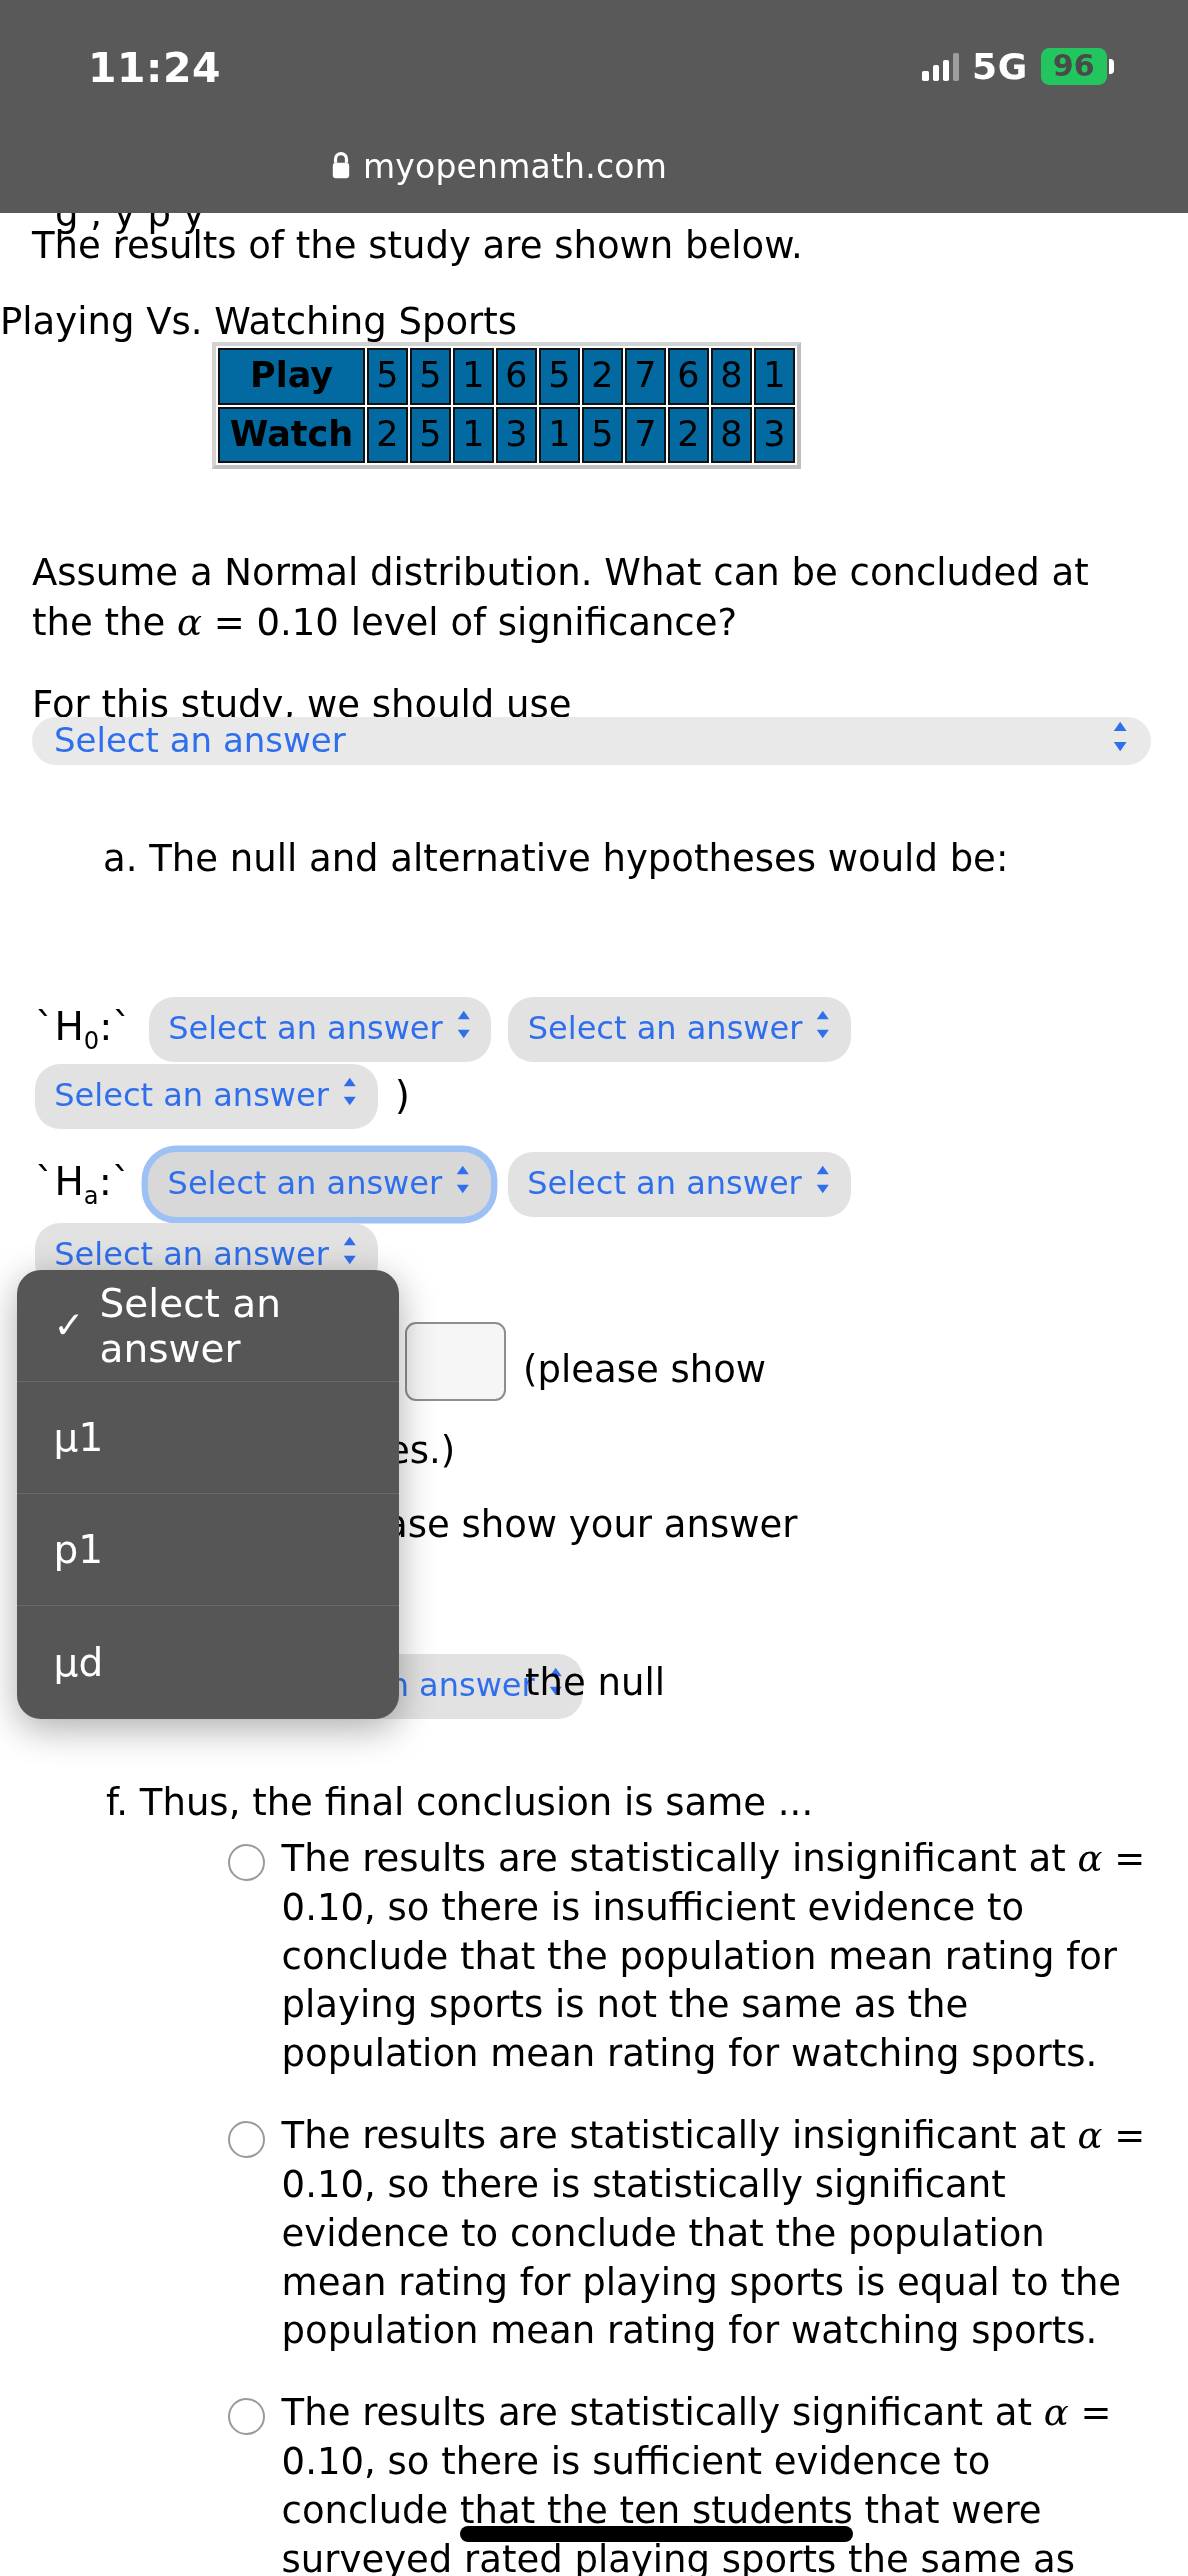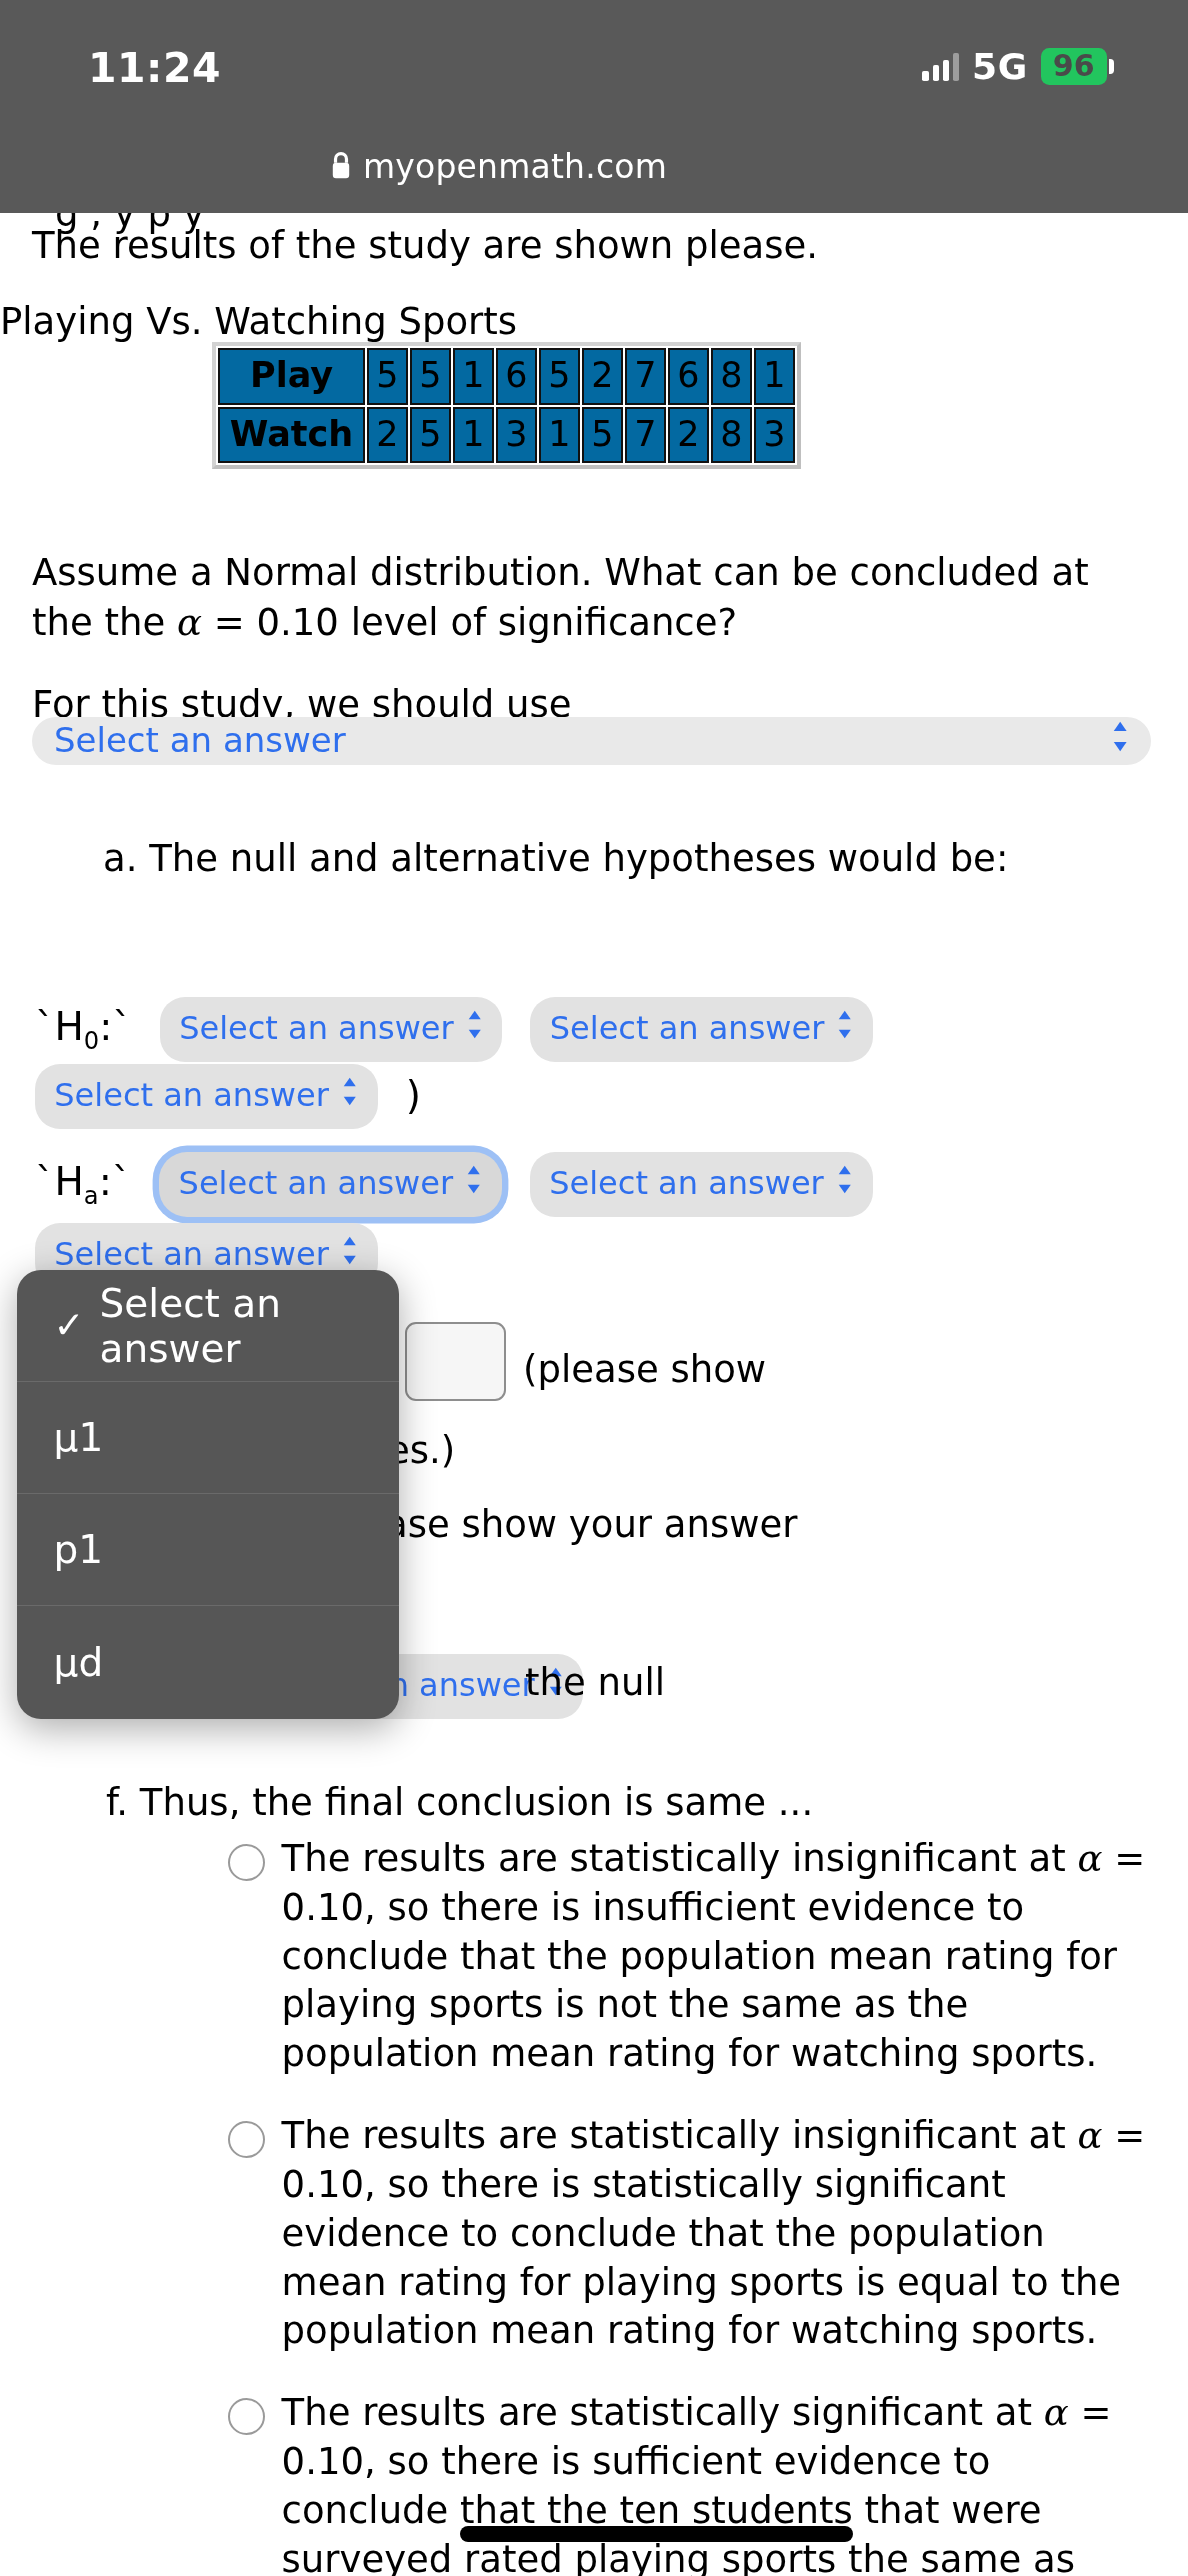--- a/index.html
+++ b/index.html
@@ -246,21 +246,21 @@
   .pill.focused {
     background: #d8d8d8;
     box-shadow: 0 0 0 6.4px #9dc0f5;
     border-radius: 28px;
   }
 
   .hyp-row {
     position: absolute;
     display: flex;
     align-items: center;
-    gap: 28px;
+    gap: 17px;
   }
   .hyp-label {
     font-size: 39px;
     font-weight: 400;
     white-space: nowrap;
     font-family: "DejaVu Sans", sans-serif;
   }
   .hyp-label sub {
     font-size: 0.62em;
   }
@@ -386,21 +386,21 @@
 
   .alpha { font-family: "DejaVu Serif", serif; font-style: italic; }
 </style>
 </head>
 <body>
 
 <div class="page">
 
   <div class="cut-line">g ,  y   p     y</div>
 
-  <div class="para results-line">The results of the study are shown please.</div>
+  <div class="para results-line">The results of the study are shown below.</div>
 
   <div class="table-title">Playing Vs. Watching Sports</div>
 
   <div class="tbl-wrap">
     <table class="data">
       <tbody>
           <tr>
         <td class="rowhead">Play</td>
         <td>5</td>
         <td>5</td>

